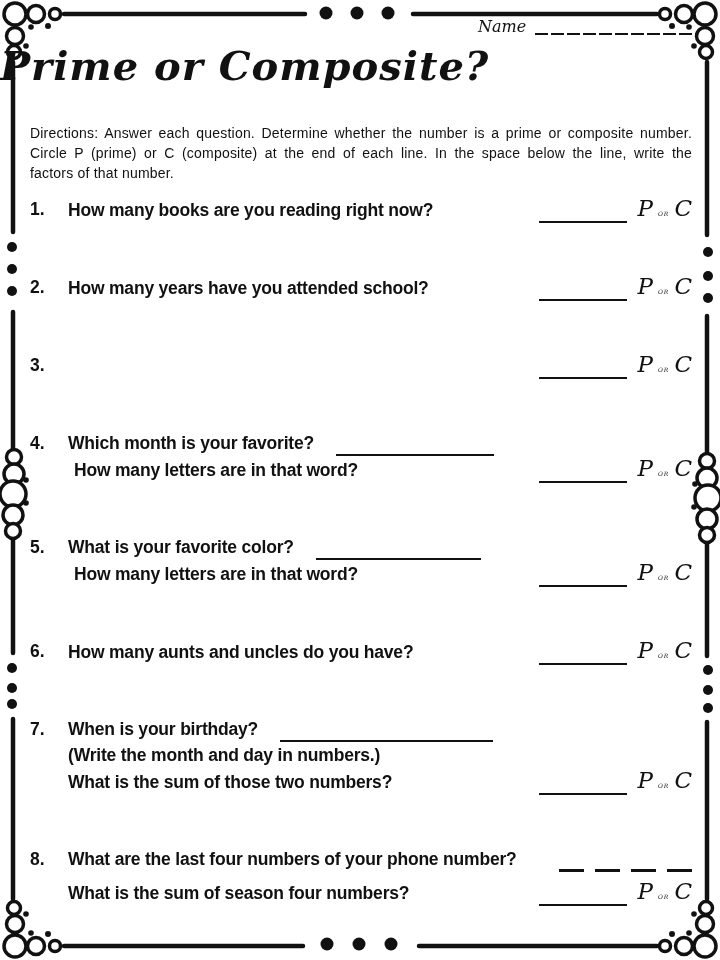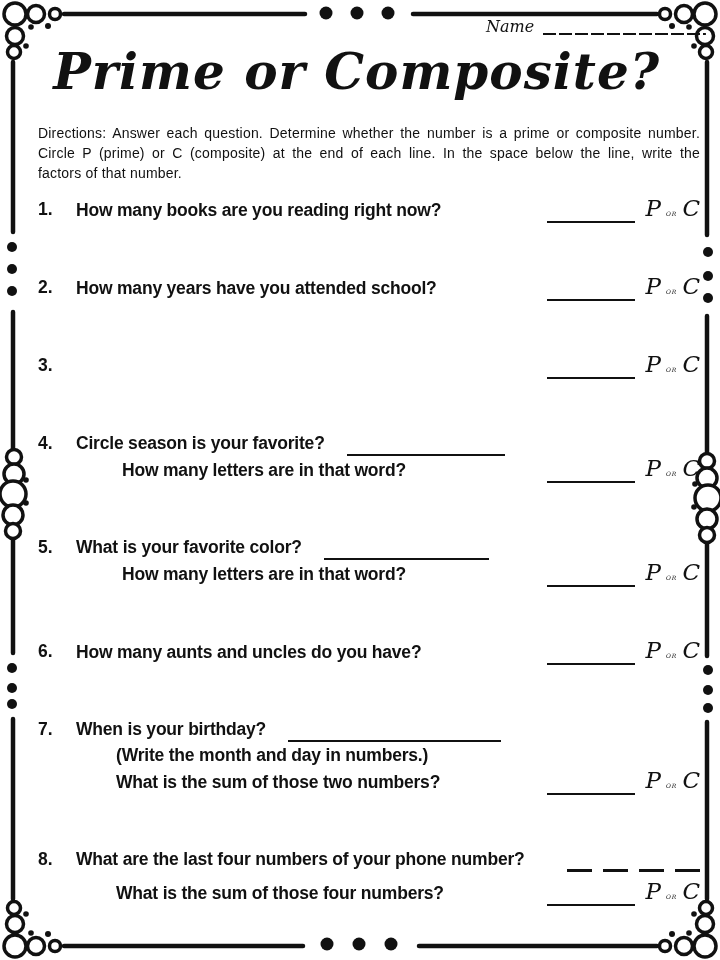--- a/index.html
+++ b/index.html
@@ -1,45 +1,45 @@
 <!DOCTYPE html>
 <html><head>
 <meta charset="utf-8">
 <style>
   html,body{margin:0;padding:0;background:#fff;}
   body{width:720px;height:960px;position:relative;overflow:hidden;
        font-family:"Liberation Sans",sans-serif;color:var(--ink,#111);}
   .border-svg{position:absolute;left:0;top:0;z-index:0;}
-  .content{position:absolute;left:8px;top:0;width:652px;height:960px;z-index:1;}
+  .content{position:absolute;left:0;top:0;width:652px;height:960px;z-index:1;}
 
   
   .name-field{position:absolute;left:478px;top:17px;width:220px;display:flex;align-items:flex-end;gap:9px;}
   .name-label{font-family:"DejaVu Serif",serif;font-style:italic;font-size:16px;line-height:20px;}
   .name-line{flex:1;height:18px;margin-bottom:2px;
              background:repeating-linear-gradient(90deg,var(--ink,#111) 0 13px,transparent 13px 16px) bottom/100% 2px no-repeat;}
 
   
-  .title{position:absolute;top:42px;left:0;width:100%;text-align:right;
+  .title{position:absolute;top:42px;left:0;width:100%;text-align:left;
          font-family:"DejaVu Serif",serif;font-style:italic;font-weight:bold;
-         font-size:50px;letter-spacing:1px;}
+         font-size:40px;letter-spacing:1px;}
 
   
   .directions{position:absolute;top:123px;left:30px;width:662px;
               font-size:14px;line-height:20px;letter-spacing:.2px;}
   .directions .dline{text-align:justify;text-align-last:justify;}
   .directions .dline:last-child{text-align:left;text-align-last:left;}
 
   
   .questions{position:absolute;top:197px;left:30px;width:662px;}
   .question{display:flex;margin-bottom:52px;}
   .qnum{width:38px;flex:0 0 38px;font-weight:bold;font-size:17.5px;line-height:25px;}
   .qbody{flex:1;min-width:0;}
   .qline{display:flex;align-items:flex-end;line-height:25px;
          font-weight:bold;font-size:17.5px;letter-spacing:-.2px;white-space:nowrap;gap:12px;}
-  .qline + .qline{margin-top:1px;margin-left:40px;}
+  .qline + .qline{margin-top:1px;}
   .question[data-qn="4"] .qline + .qline,
   .question[data-qn="5"] .qline + .qline{padding-left:6px;}
   .question[data-qn="8"] .qline + .qline{margin-top:8px;}
 
   .answer{margin-left:auto;display:flex;align-items:flex-end;gap:10px;flex:0 0 auto;}
   .blank{width:88px;height:16px;border-bottom:2px solid var(--ink,#111);}
   .porc{display:flex;align-items:baseline;gap:5px;font-family:"DejaVu Serif",serif;
         font-style:italic;font-weight:normal;letter-spacing:0;line-height:22px;margin-bottom:-1px;}
   .pc-letter{font-size:23px;}
   .or-label{font-size:9px;font-variant:small-caps;letter-spacing:1px;}
@@ -200,21 +200,21 @@
                 <span class="pc-letter">C</span>
               </span>
             </span>
           </div>
         </div>
       </div>
       <div class="question" data-qn="4">
         <div class="qnum">4.</div>
         <div class="qbody">
           <div class="qline">
-            <span class="qtext">Circle season is your favorite?</span>
+            <span class="qtext">Which month is your favorite?</span>
             <span class="inline-blank"></span>
           </div>
           <div class="qline">
             <span class="qtext">How many letters are in that word?</span>
             <span class="answer">
               <span class="blank"></span>
               <span class="porc">
                 <span class="pc-letter">P</span>
                 <span class="or-label">or</span>
                 <span class="pc-letter">C</span>
@@ -288,21 +288,21 @@
           <div class="qline">
             <span class="qtext">What are the last four numbers of your phone number?</span>
             <span class="digit-blanks">
               <span class="digit-blank"></span>
               <span class="digit-blank"></span>
               <span class="digit-blank"></span>
               <span class="digit-blank"></span>
             </span>
           </div>
           <div class="qline">
-            <span class="qtext">What is the sum of those four numbers?</span>
+            <span class="qtext">What is the sum of season four numbers?</span>
             <span class="answer">
               <span class="blank"></span>
               <span class="porc">
                 <span class="pc-letter">P</span>
                 <span class="or-label">or</span>
                 <span class="pc-letter">C</span>
               </span>
             </span>
           </div>
         </div>

